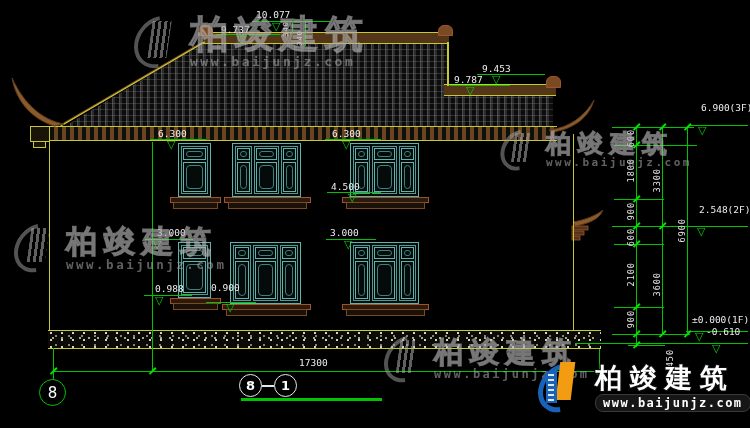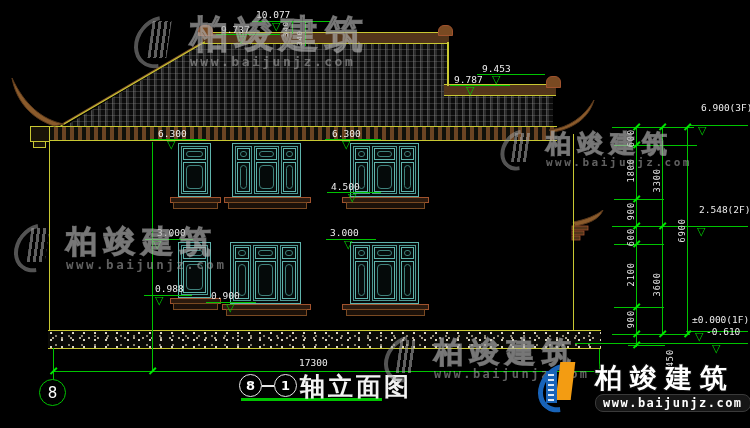--- a/index.html
+++ b/index.html
@@ -235,21 +235,21 @@
   <span class="tri" style="left:153px;top:240px;"></span>
 
   <span class="t" style="left:330px;top:227px;">3.000</span>
   <div class="gl" style="left:326px;top:239px;width:50px;height:1px;"></div>
   <span class="tri" style="left:344px;top:240px;"></span>
 
   <span class="t" style="left:155px;top:283px;">0.988</span>
   <div class="gl" style="left:144px;top:295px;width:48px;height:1px;"></div>
   <span class="tri" style="left:155px;top:296px;"></span>
 
-  <span class="t" style="left:211px;top:290px;">0.900</span>
+  <span class="t" style="left:211px;top:282px;">0.900</span>
   <div class="gl" style="left:206px;top:302px;width:50px;height:1px;"></div>
   <span class="tri" style="left:226px;top:303px;"></span>
 
   <span class="t" style="left:701px;top:102px;">6.900(3F)</span>
   <div class="gl" style="left:690px;top:125px;width:58px;height:1px;"></div>
   <span class="tri" style="left:698px;top:126px;"></span>
 
   <span class="t" style="left:699px;top:204px;">2.548(2F)</span>
   <div class="gl" style="left:688px;top:226px;width:60px;height:1px;"></div>
   <span class="tri" style="left:697px;top:227px;"></span>
@@ -305,21 +305,20 @@
   <div class="gl" style="left:599px;top:349px;width:1px;height:28px;"></div>
   <div class="tick" style="left:49px;top:370px;"></div>
   <div class="tick" style="left:148px;top:370px;"></div>
   <div class="tick" style="left:595px;top:370px;"></div>
   <span class="t" style="left:299px;top:357px;">17300</span>
   <div class="bubble green" style="left:39px;top:379px;width:27px;height:27px;">8</div>
 
   <div class="bubble white" style="left:239px;top:374px;width:23px;height:23px;">8</div>
   <div style="position:absolute;left:262px;top:385px;width:12px;height:2px;background:#e8e8e8;z-index:7;"></div>
   <div class="bubble white" style="left:274px;top:374px;width:23px;height:23px;">1</div>
-  <span id="main-title" style="left:300px;top:370px;">轴立面图</span>
   <div class="gl" style="left:241px;top:398px;width:141px;height:3px;"></div>
 
   <div class="wm" style="left:136px;top:14px;">
     <div class="wm-mark" style="width:46px;height:56px;"></div>
     <div class="wm-body">
       <span class="wm-brand" style="font-size:38px;">柏竣建筑</span>
       <span class="wm-url" style="font-size:13px;">www.baijunjz.com</span>
     </div>
   </div>
   <div class="wm" style="left:502px;top:128px;">

